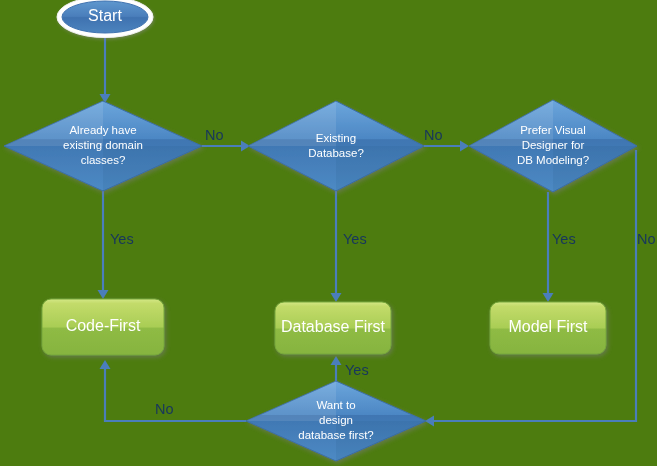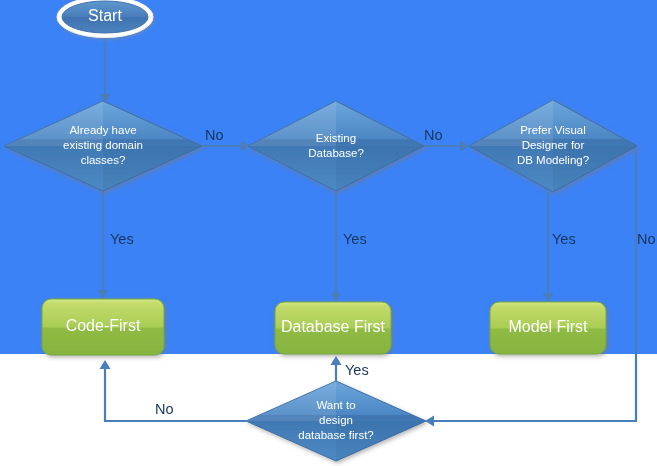--- a/index.html
+++ b/index.html
@@ -9,22 +9,22 @@
   }
   body {
     width: 657px;
     height: 466px;
     font-family: "Liberation Sans", sans-serif;
     overflow: hidden;
   }
   #flowchart-canvas {
     position: relative;
     width: 657px;
-    height: 354px;
-    background: #3b82f6;
+    height: 466px;
+    background: #4d7c0f;
   }
   svg.diagram {
     position: absolute;
     left: 0;
     top: 0;
     width: 657px;
     height: 466px;
   }
   .node-label {
     fill: #ffffff;

